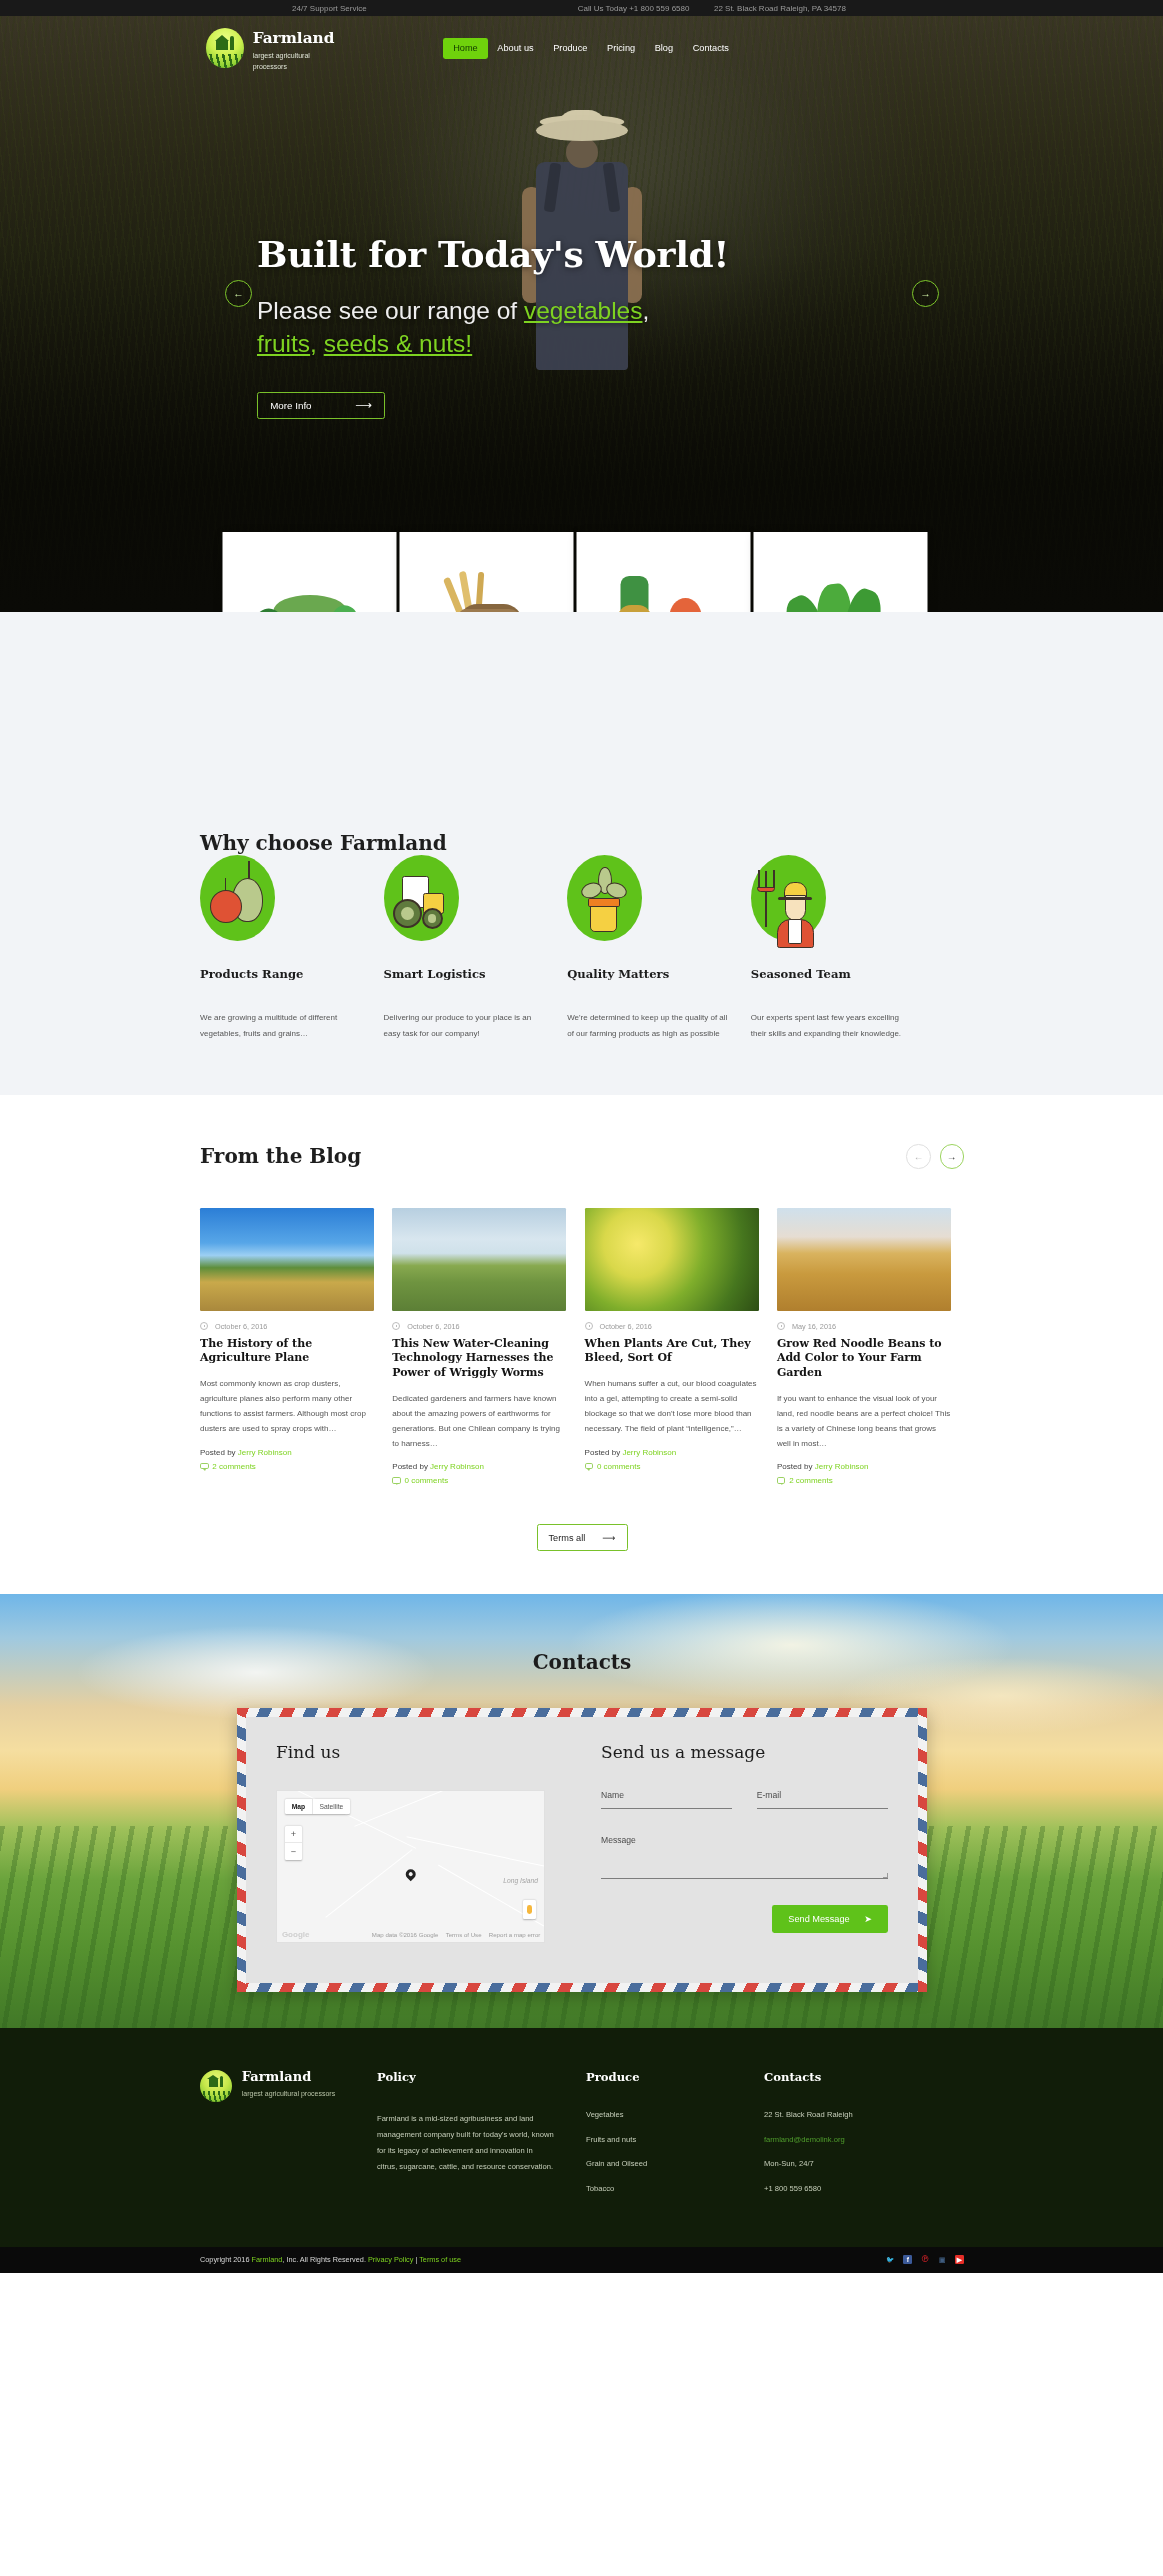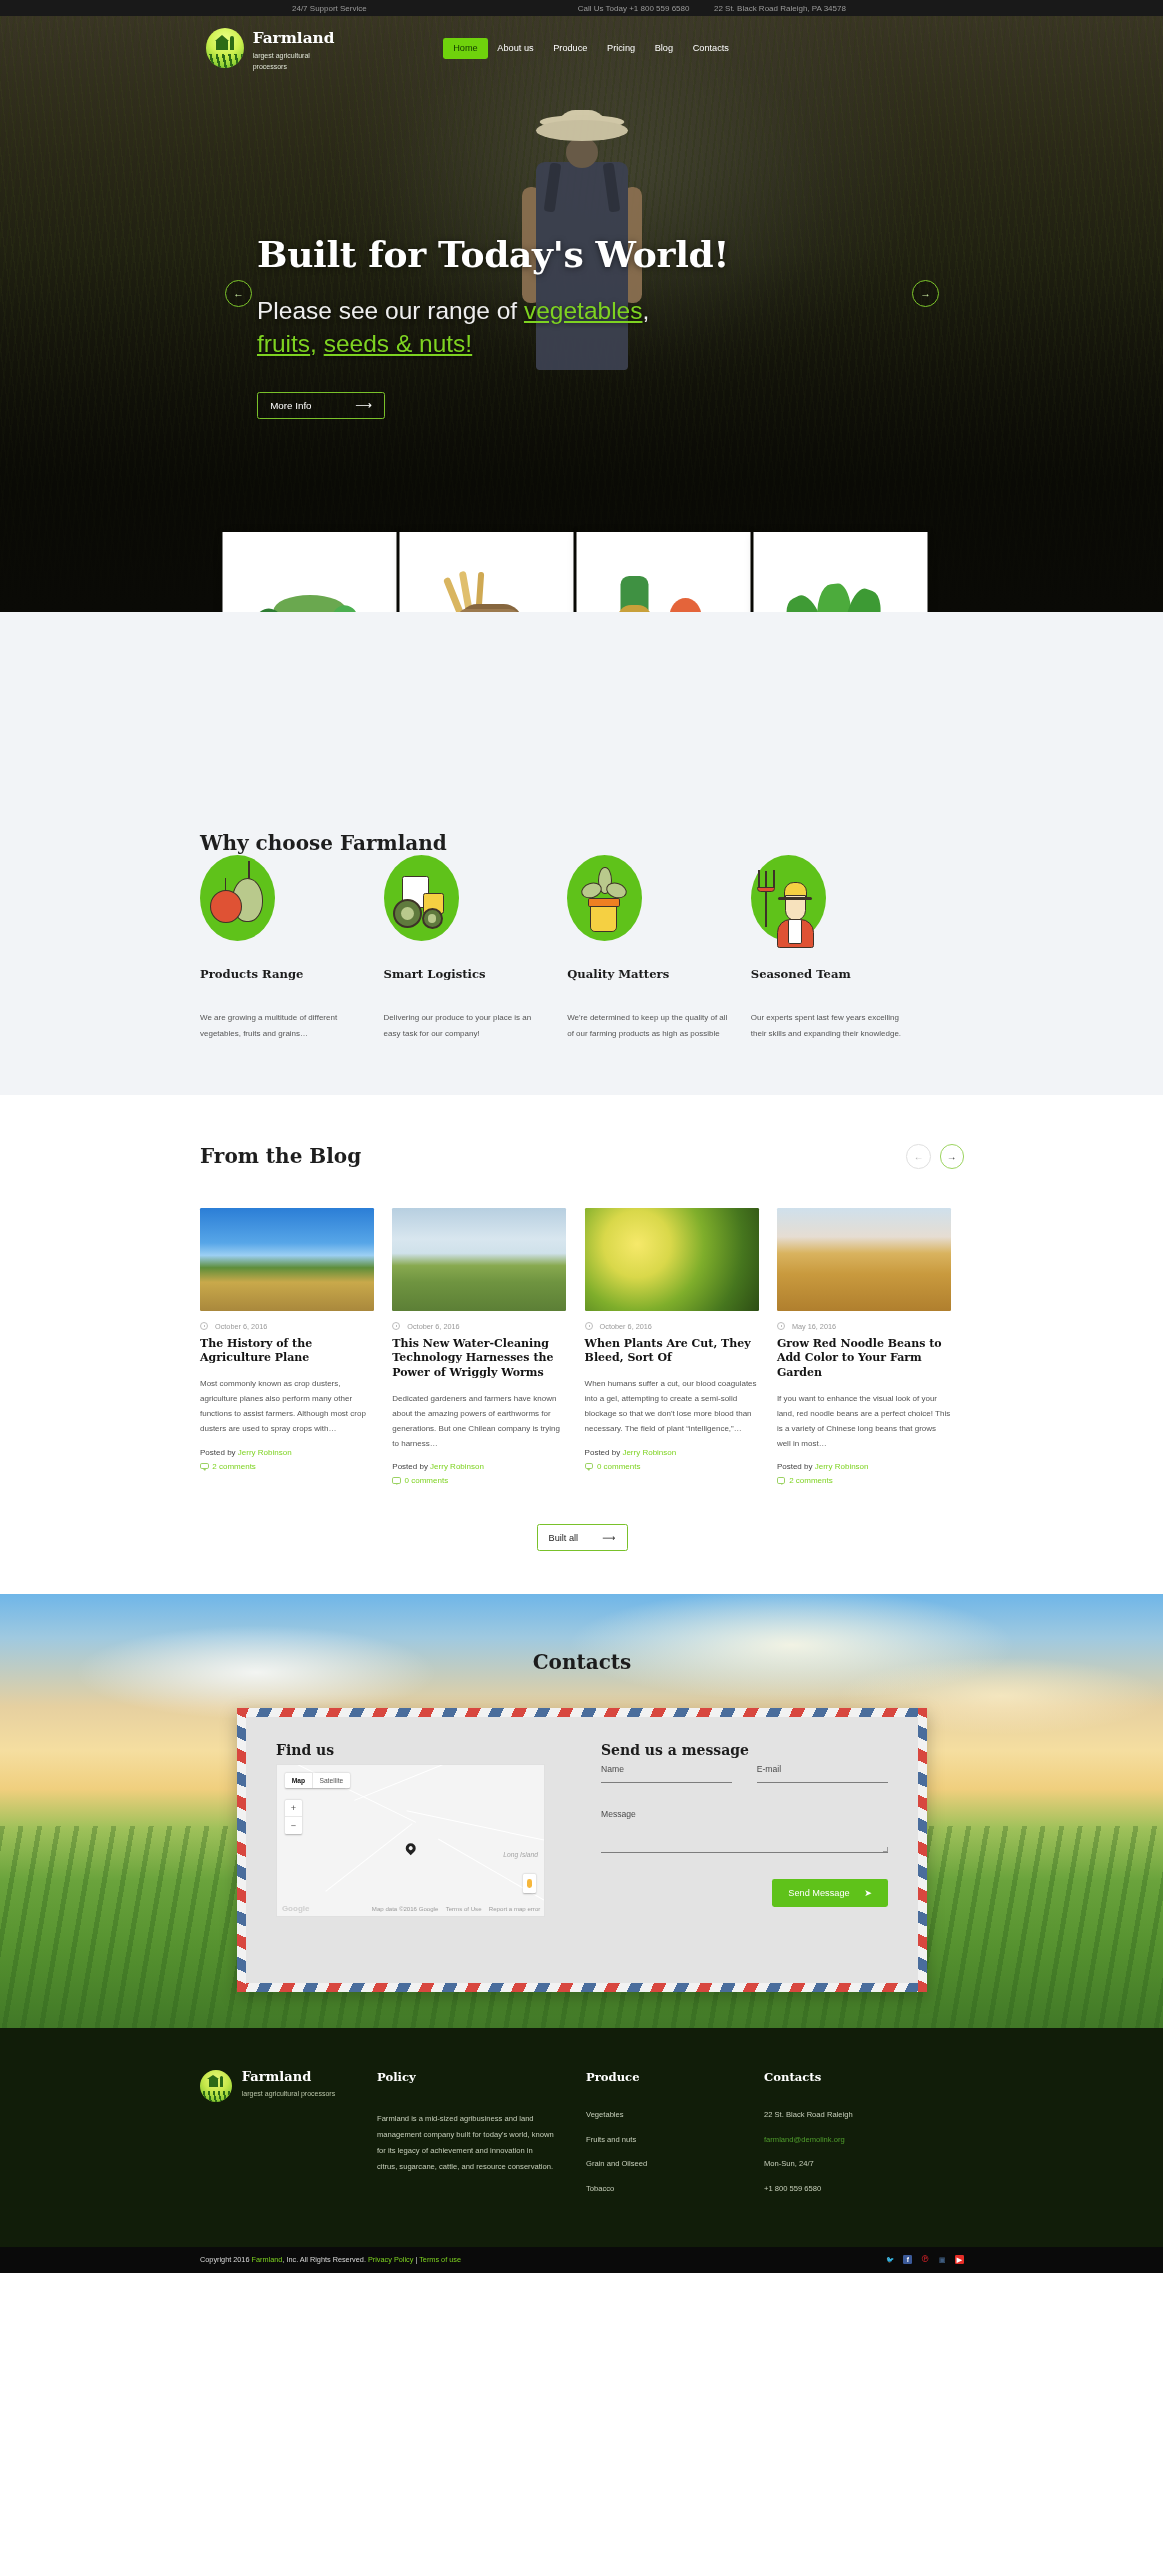--- a/index.html
+++ b/index.html
@@ -249,21 +249,21 @@
   }
   .env-stripe.t{ top:0;} .env-stripe.b{ bottom:0;}
   .env-side{
     position:absolute; top:0; bottom:0; width:9.2px;
     background:repeating-linear-gradient(25deg,
       #d8473f 0 11px, #f2f2f2 11px 21px, #4a6d9c 21px 32px, #f2f2f2 32px 42px);
   }
   .env-side.l{left:0;} .env-side.r{right:0;}
   .env-col{ flex:1; }
   .env-col.left{ max-width:287px; margin-right:38px; }
-  .env-h{ font-family:"DejaVu Serif", serif; font-weight:700; font-size:14px; color:#1c1c1c; margin-bottom:6px;}
+  .env-h{ font-family:"DejaVu Serif", serif; font-weight:400; font-size:17px; color:#1c1c1c; margin-bottom:28px;}
   .map{
     width:269px; height:153px; background:#f4f4f4; position:relative; overflow:hidden;
     border:0.6px solid #e0e0e0;
   }
   .map .road{position:absolute;background:#fff;height:1.2px;}
   .map-ctrl{
     position:absolute; left:8px; top:8px; display:flex; background:#fff;
     box-shadow:0 0.6px 1.8px rgba(0,0,0,.28); border-radius:1.2px; overflow:hidden;
   }
   .map-ctrl div{ padding:3.7px 6.7px; font-size:6.7px; color:#555; cursor:pointer; }
@@ -595,21 +595,21 @@
           <a>Jerry Robinson</a>
         </div>
         <div class="post-cm">
           <span class="bub"></span>
           <span>2 comments</span>
         </div>
       </div>
     </div>
     <div class="viewall-wrap">
       <div class="btn-view">
-        <span>Built all</span>
+        <span>Terms all</span>
         <span>⟶</span>
       </div>
     </div>
   </div>
 </div>
 
 <div class="contacts">
   <div class="wrap">
     <div class="contacts-title">Contacts</div>
     <div class="envelope">

